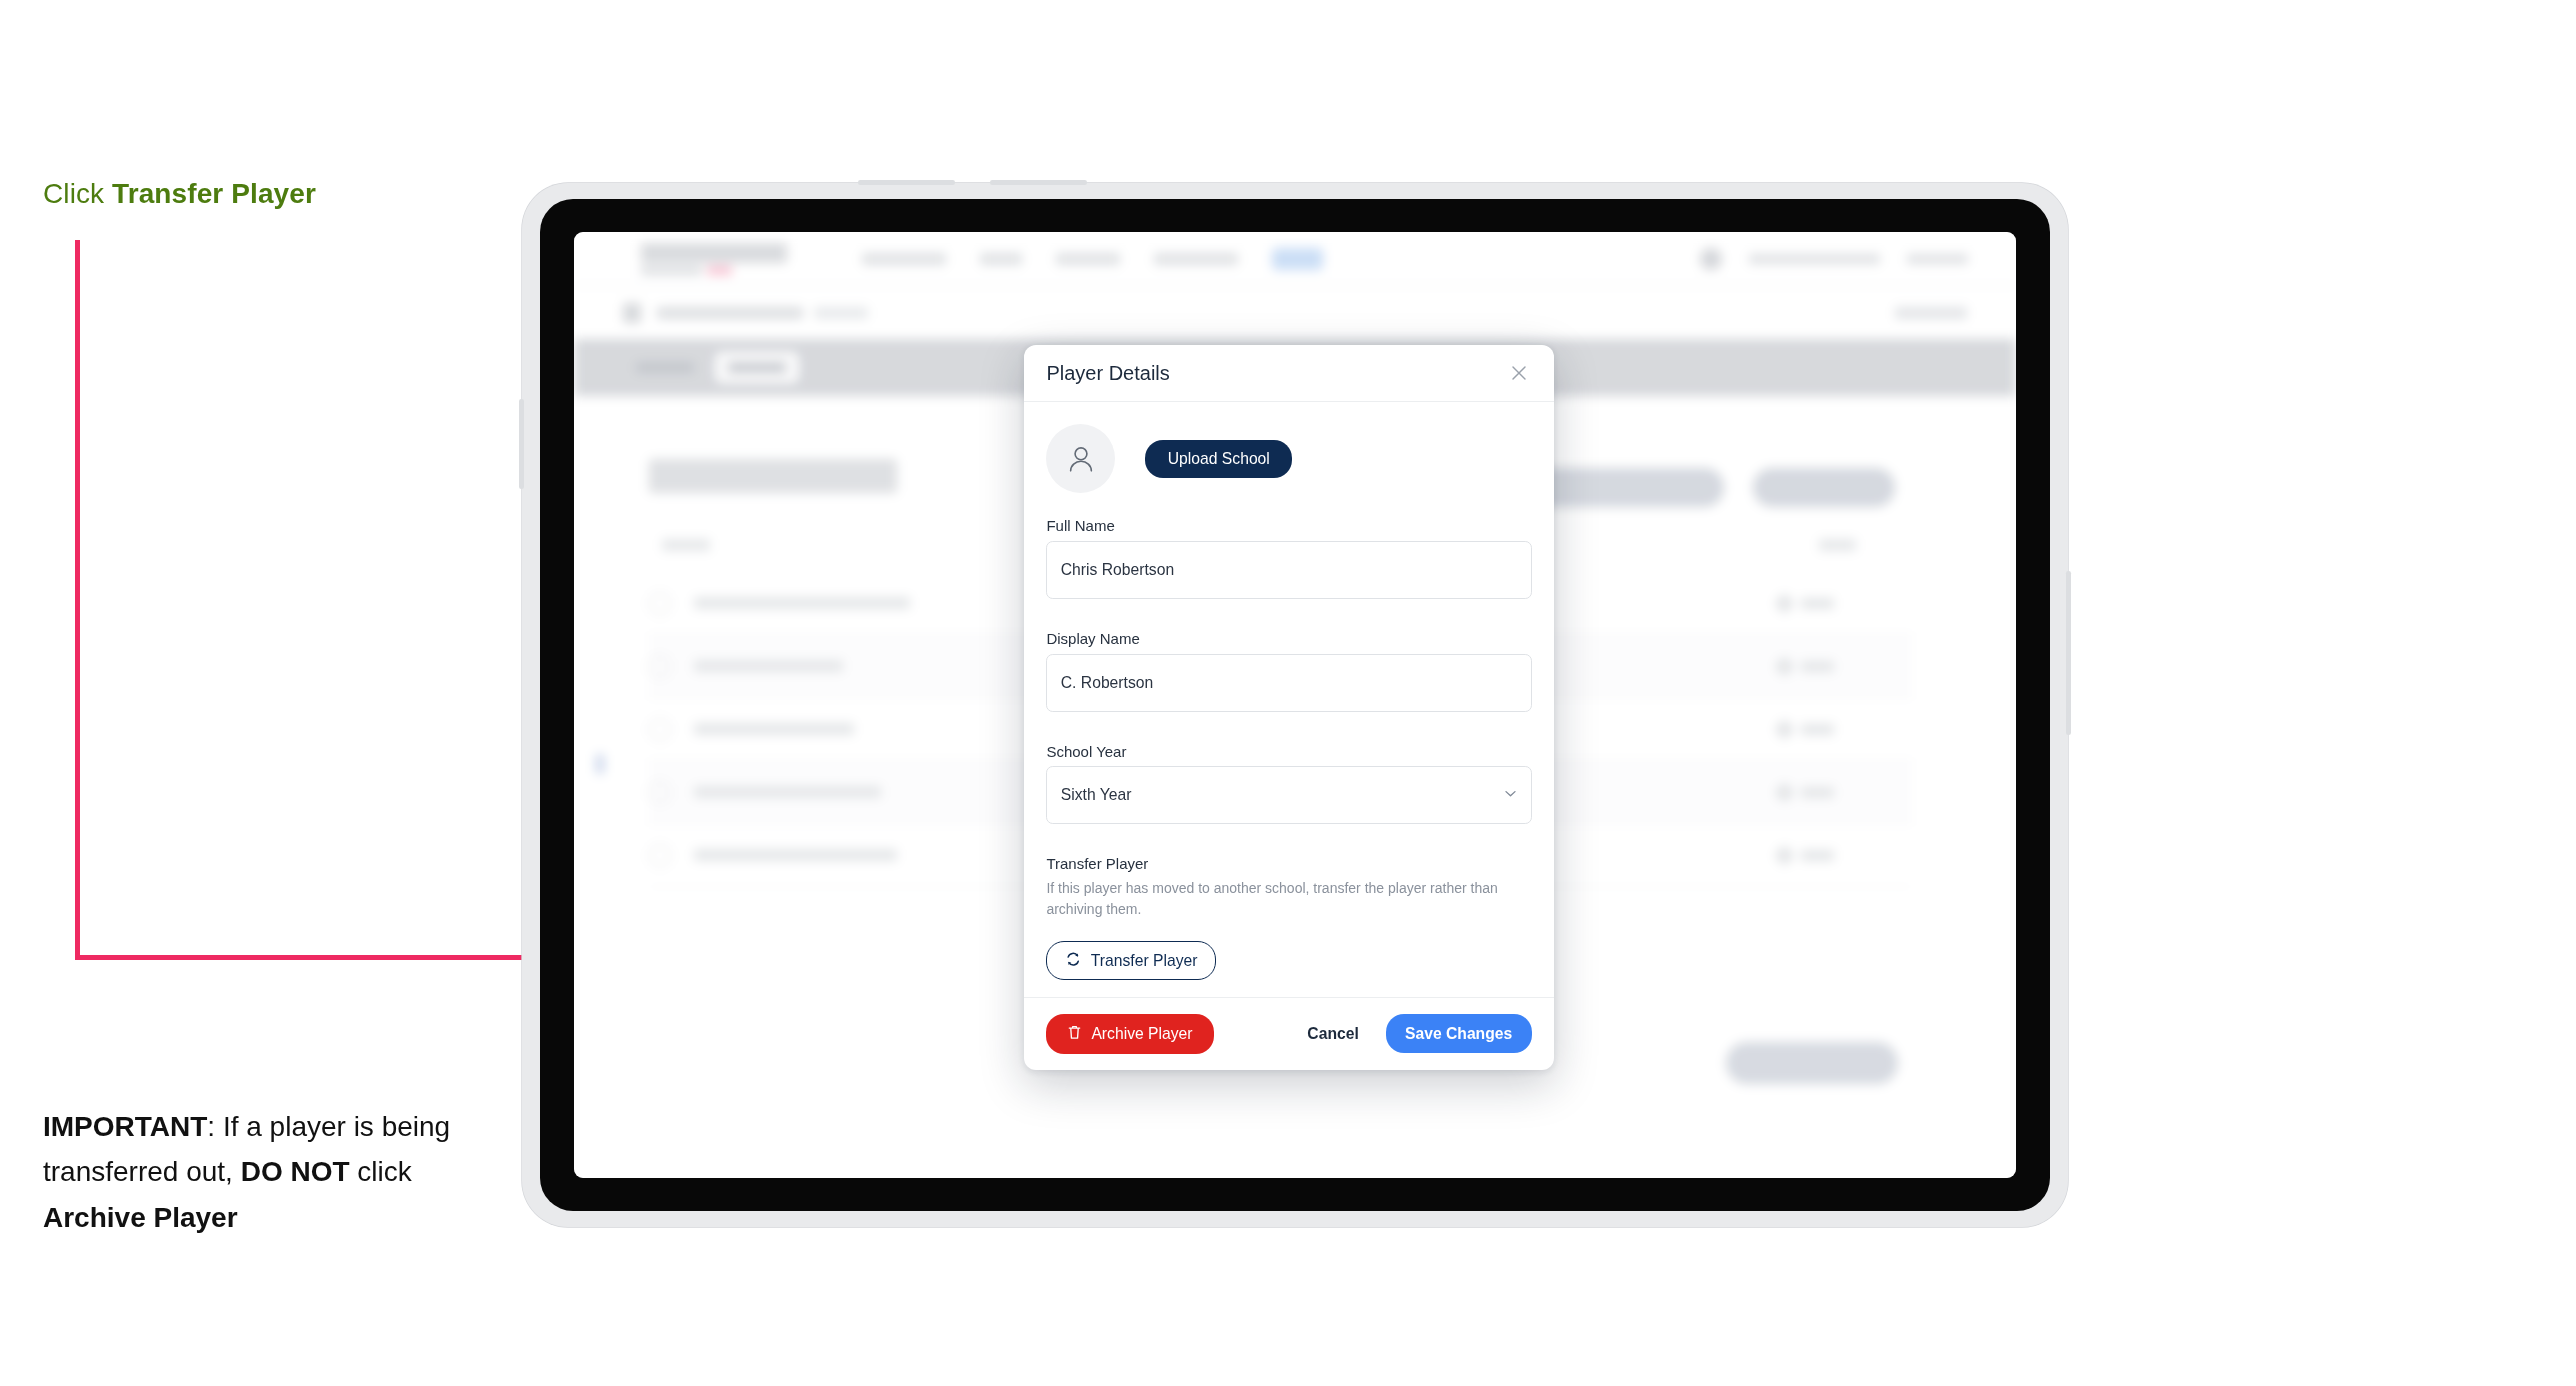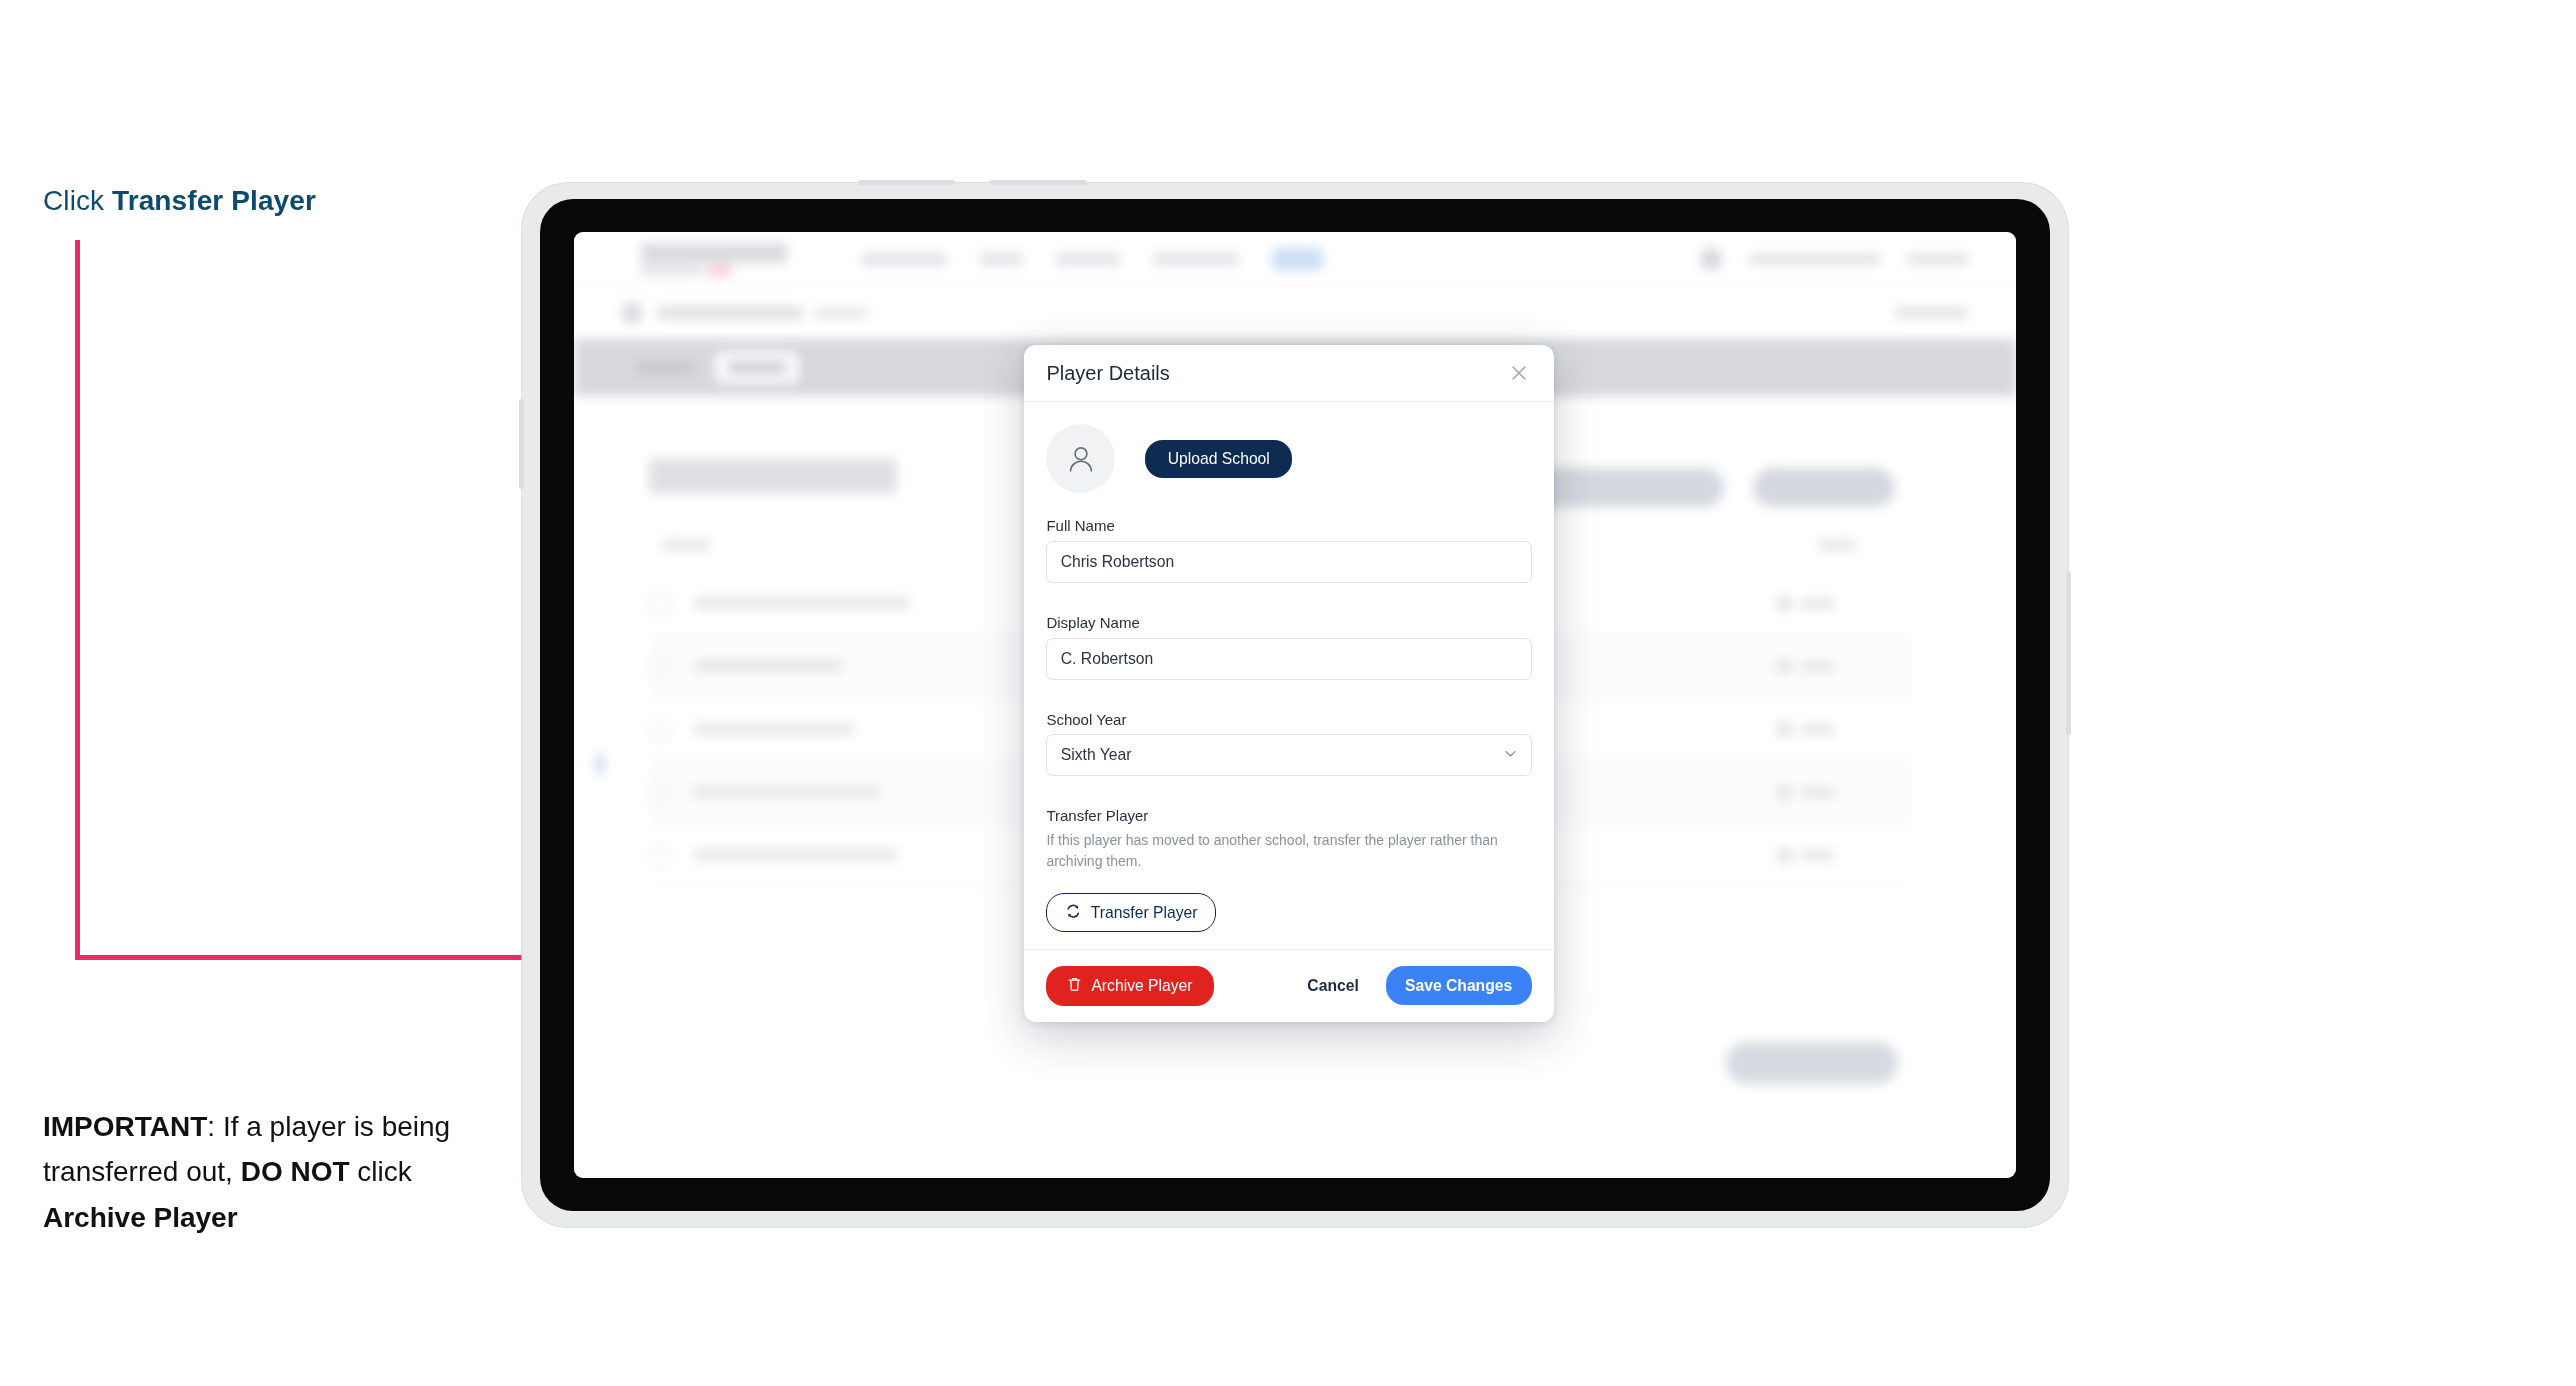--- a/index.html
+++ b/index.html
@@ -7,22 +7,22 @@
     width: 2576px;
     height: 1386px;
     background: #ffffff;
     font-family: "Liberation Sans", sans-serif;
     overflow: hidden;
   }
   .stage { position: relative; width: 2576px; height: 1386px; background:#fff; }
 
   
   .anno-top {
-    position: absolute; left: 43px; top: 185px;
-    font-size: 28px; color: #0c4a6e; letter-spacing: 0.1px; white-space: nowrap;
+    position: absolute; left: 43px; top: 178px;
+    font-size: 28px; color: #4d7c0f; letter-spacing: 0.1px; white-space: nowrap;
   }
   .anno-top b { font-weight: 700; }
   .anno-bottom {
     position: absolute; left: 43px; top: 1068px;
     width: 455px; font-size: 28px; line-height: 1.62; color: #111; margin-top: 36px;
   }
   .anno-bottom b { font-weight: 700; }
 
   
   .ptr-v {
@@ -155,21 +155,21 @@
   }
   .upload-btn {
     background:#0e2b52; color:#fff; border:none;
     padding:10.4px 22.4px; border-radius:18px; font-size:15.7px;
     font-family:"Liberation Sans", sans-serif; cursor:pointer;
   }
 
   .field { margin-bottom:31px; }
   .field-label { font-size:15px; color:#27313f; margin-bottom:6.7px; display:block; }
   .field-input {
-    width:100%; height:42px; border:0.7px solid #dfe2e6; border-radius:6.7px;
+    width:100%; height:58px; border:0.7px solid #dfe2e6; border-radius:6.7px;
     background:#fff; padding:0 13.4px; font-size:15.7px; color:#2b3442;
     font-family:"Liberation Sans", sans-serif; display:flex; align-items:center;
   }
   .select-wrap { position:relative; }
   .select-wrap .chev {
     position:absolute; right:13.4px; top:50%; transform:translateY(-50%);
     pointer-events:none; color:#7f8896;
   }
 
   .xfer-block { margin-top:19.4px; }

